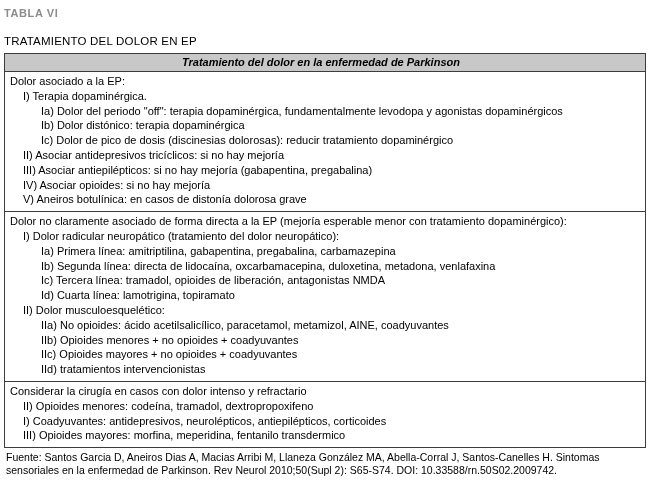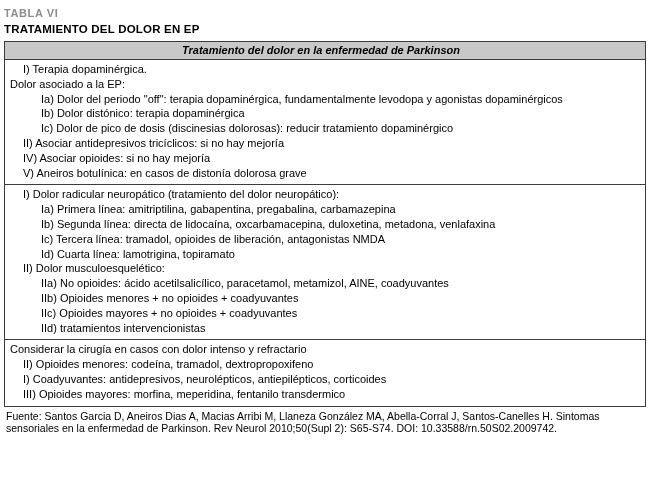--- a/index.html
+++ b/index.html
@@ -17,23 +17,23 @@
 
   .titles { text-align: left; }
   .table-caption {
     font-size: 11px;
     font-weight: bold;
     letter-spacing: 0.6px;
     color: var(--title-color, #8c8c8c);
   }
   .table-title {
     font-size: 11.5px;
-    font-weight: bold;
+    font-weight: normal;
     letter-spacing: 0.2px;
-    margin-top: 4px;
+    margin-top: 16px;
   }
 
   .table {
     border: 1px solid var(--border-color, #3c3c3c);
     margin-top: 6px;
     background: #ffffff;
   }
   .table-header {
     background: var(--header-bg, #c8c8c8);
     font-size: 11px;
@@ -71,30 +71,32 @@
 
   <div class="titles">
     <div class="table-caption">TABLA VI</div>
     <div class="table-title">TRATAMIENTO DEL DOLOR EN EP</div>
   </div>
 
   <div class="table">
     <div class="table-header">Tratamiento del dolor en la enfermedad de Parkinson</div>
     <div>
         <div class="section">
+          <div class="line indent-0">Dolor asociado a la EP:</div>
           <div class="line indent-1">I) Terapia dopaminérgica.</div>
-          <div class="line indent-0">Dolor asociado a la EP:</div>
           <div class="line indent-2">Ia) Dolor del periodo "off": terapia dopaminérgica, fundamentalmente levodopa y agonistas dopaminérgicos</div>
           <div class="line indent-2">Ib) Dolor distónico: terapia dopaminérgica</div>
           <div class="line indent-2">Ic) Dolor de pico de dosis (discinesias dolorosas): reducir tratamiento dopaminérgico</div>
           <div class="line indent-1">II) Asociar antidepresivos tricíclicos: si no hay mejoría</div>
+          <div class="line indent-1">III) Asociar antiepilépticos: si no hay mejoría (gabapentina, pregabalina)</div>
           <div class="line indent-1">IV) Asociar opioides: si no hay mejoría</div>
           <div class="line indent-1">V) Aneiros botulínica: en casos de distonía dolorosa grave</div>
         </div>
         <div class="section">
+          <div class="line indent-0">Dolor no claramente asociado de forma directa a la EP (mejoría esperable menor con tratamiento dopaminérgico):</div>
           <div class="line indent-1">I) Dolor radicular neuropático (tratamiento del dolor neuropático):</div>
           <div class="line indent-2">Ia) Primera línea: amitriptilina, gabapentina, pregabalina, carbamazepina</div>
           <div class="line indent-2">Ib) Segunda línea: directa de lidocaína, oxcarbamacepina, duloxetina, metadona, venlafaxina</div>
           <div class="line indent-2">Ic) Tercera línea: tramadol, opioides de liberación, antagonistas NMDA</div>
           <div class="line indent-2">Id) Cuarta línea: lamotrigina, topiramato</div>
           <div class="line indent-1">II) Dolor musculoesquelético:</div>
           <div class="line indent-2">IIa) No opioides: ácido acetilsalicílico, paracetamol, metamizol, AINE, coadyuvantes</div>
           <div class="line indent-2">IIb) Opioides menores + no opioides + coadyuvantes</div>
           <div class="line indent-2">IIc) Opioides mayores + no opioides + coadyuvantes</div>
           <div class="line indent-2">IId) tratamientos intervencionistas</div>

